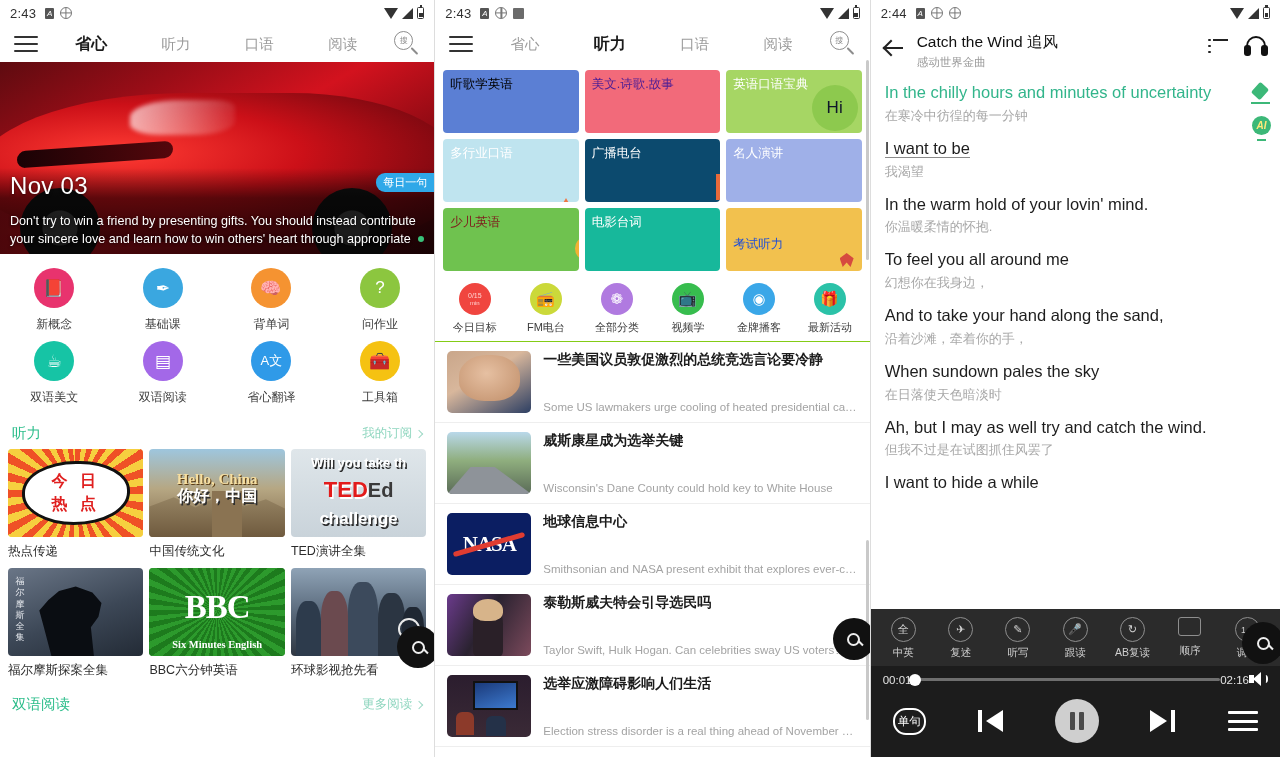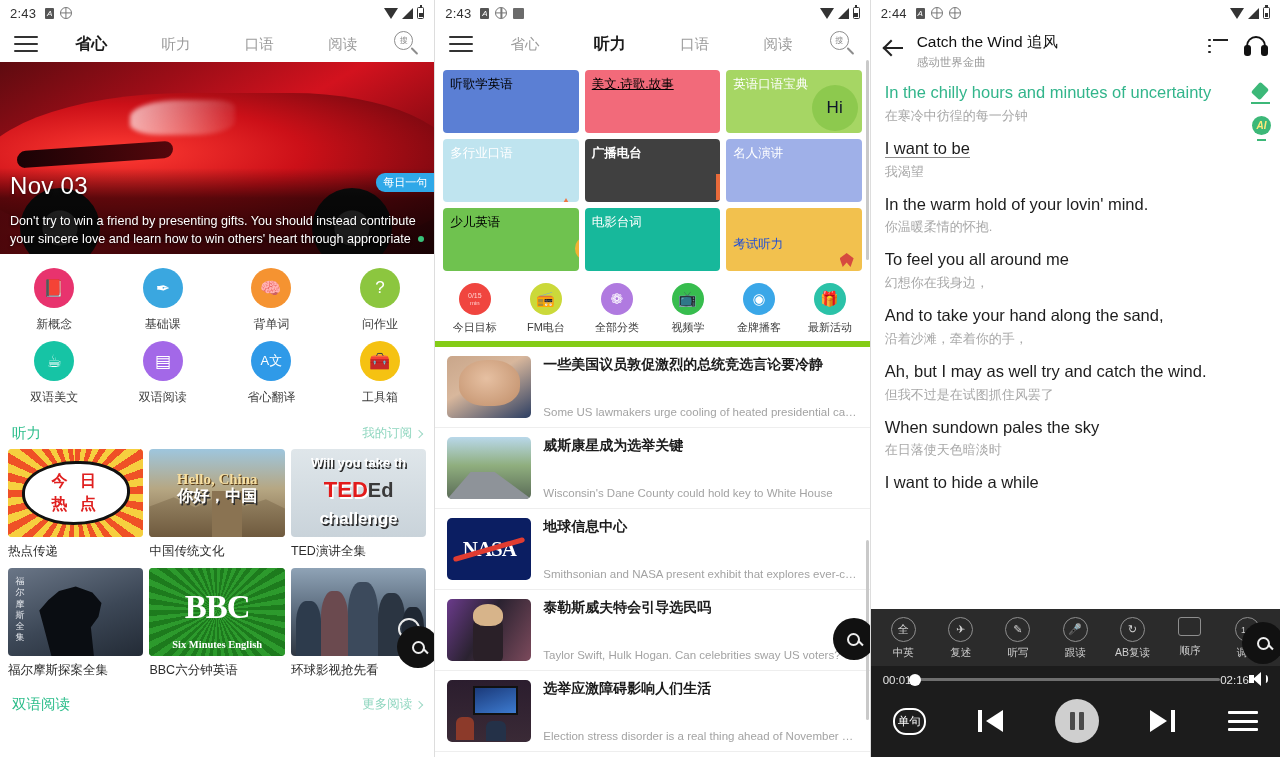--- a/index.html
+++ b/index.html
@@ -165,26 +165,26 @@
   .fab-search .g::after { content:""; position:absolute; width: 7px; height: 2px; background:#eee;
       right: -6px; bottom: 0px; transform: rotate(45deg);}
 
   
   .tiles { display:grid; grid-template-columns: repeat(3,1fr); gap: 6px; padding: 8px 8px 4px; }
   .tile { height: 63px; border-radius: 4px; position: relative; overflow:hidden; }
   .tile .tl { position:absolute; left: 7px; top: 6px; font-size: 12.5px; }
   .tile .art { position:absolute; right: 4px; bottom: 2px; }
 
   .t-blue { background:#5b7fd4; } .t-blue .tl { color:#000000; }
-  .t-pink { background:#f26a7a; } .t-pink .tl { color:#000000;text-decoration:underline; }
+  .t-pink { background:#f26a7a; } .t-pink .tl { color:#4c1d95; }
   .t-lgreen { background:#a6d664; } .t-lgreen .tl { color:#fff; }
   .t-cyan { background:#bfe4ef; } .t-cyan .tl { color:#fff; }
-  .t-green2 { background:#404040;font-weight:bold; } .t-green2 .tl { color:#fff; }
+  .t-green2 { background:#0c4a6e; } .t-green2 .tl { color:#fff; }
   .t-periw { background:#9fb0e8; } .t-periw .tl { color:#fff; }
-  .t-grass { background:#6fc24f; } .t-grass .tl { color:#000000; }
+  .t-grass { background:#6fc24f; } .t-grass .tl { color:#7f1d1d; }
   .t-teal { background:#17b89b; } .t-teal .tl { color:#fff; }
   .t-amber { background:#f2c14e; } .t-amber .tl { color:#1d4ed8;margin-top:22px; }
 
   .mic { width: 34px; height: 46px; position: relative; }
   .palm { width: 56px; height: 44px; position:relative; }
   .palm .lf { position:absolute; width: 30px; height: 13px; background:#4bb86e; border-radius: 50% 0 50% 50%; }
   .bld { width: 46px; height: 40px; position:relative; }
   .bld .b1 { position:absolute; left:0; bottom:0; width: 14px; height: 26px; background:#e86a3a;}
   .fox { width: 52px; height: 44px; position:relative; }
   .fox .ea1,.fox .ea2 { position:absolute; top: -2px; width: 0;height:0;
@@ -204,21 +204,21 @@
       align-items:center; justify-content:center; color:#0f172a; font-size: 17px; }
 
   
   .qrow { display:flex; justify-content: space-around; padding: 8px 4px 6px; }
   .qcell { display:flex; flex-direction:column; align-items:center; width: 62px; }
   .qcirc { width: 32px; height: 32px; border-radius: 50%; display:flex; align-items:center;
       justify-content:center; color:#fff; font-size: 15px; }
   .qlabel { margin-top: 5px; font-size: 11px; color: #3c3c3c; white-space:nowrap; }
 
   
-  .news { border-top: 6px solid #84cc16; }
+  .news { border-top: 1px solid #84cc16; }
   .news-item { display:flex; gap: 12px; padding: 9px 12px; border-bottom: 1px solid #eee; }
   .news-thumb { width: 84px; height: 62px; border-radius: 5px; flex: 0 0 84px; overflow:hidden; position:relative;}
   .news-txt { flex: 1; min-width: 0; display:flex; flex-direction:column; justify-content: space-between; }
   .news-title { font-size: 14px; color: #1b1b1b; font-weight: 600; white-space: nowrap; overflow:hidden;}
   .news-sub { font-size: 11.5px; color: #a3a3a3; white-space: nowrap; overflow:hidden; text-overflow: ellipsis;}
 
   .nt-trump { background: linear-gradient(150deg,#c9a68a 0%, #d8b79c 40%, #2d3f63 100%); }
   .nt-trump .face { position:absolute; left: 14%; top: 6%; width: 72%; height: 74%;
       background: radial-gradient(ellipse at 45% 40%, #e6c0a2, #c08e69); border-radius: 46% 46% 42% 42%;}
   .nt-wis { background: linear-gradient(180deg,#b9d8ea 0%, #8fae7e 46%, #5a6b57 100%); }
@@ -741,26 +741,26 @@
       </div>
       <div>
         <div class="ly-en">To feel you all around me</div>
         <div class="ly-cn">幻想你在我身边，</div>
       </div>
       <div>
         <div class="ly-en">And to take your hand along the sand,</div>
         <div class="ly-cn">沿着沙滩，牵着你的手，</div>
       </div>
       <div>
+        <div class="ly-en">When sundown pales the sky</div>
+        <div class="ly-cn">在日落使天色暗淡时</div>
+      </div>
+      <div>
         <div class="ly-en">Ah, but I may as well try and catch the wind.</div>
         <div class="ly-cn">但我不过是在试图抓住风罢了</div>
-      </div>
-      <div>
-        <div class="ly-en">When sundown pales the sky</div>
-        <div class="ly-cn">在日落使天色暗淡时</div>
       </div>
       <div>
         <div class="ly-en">I want to hide a while</div>
       </div>
     </div>
 
     <div class="player">
       <div class="ptools">
         <div class="ptool">
           <span class="ring">全</span>

